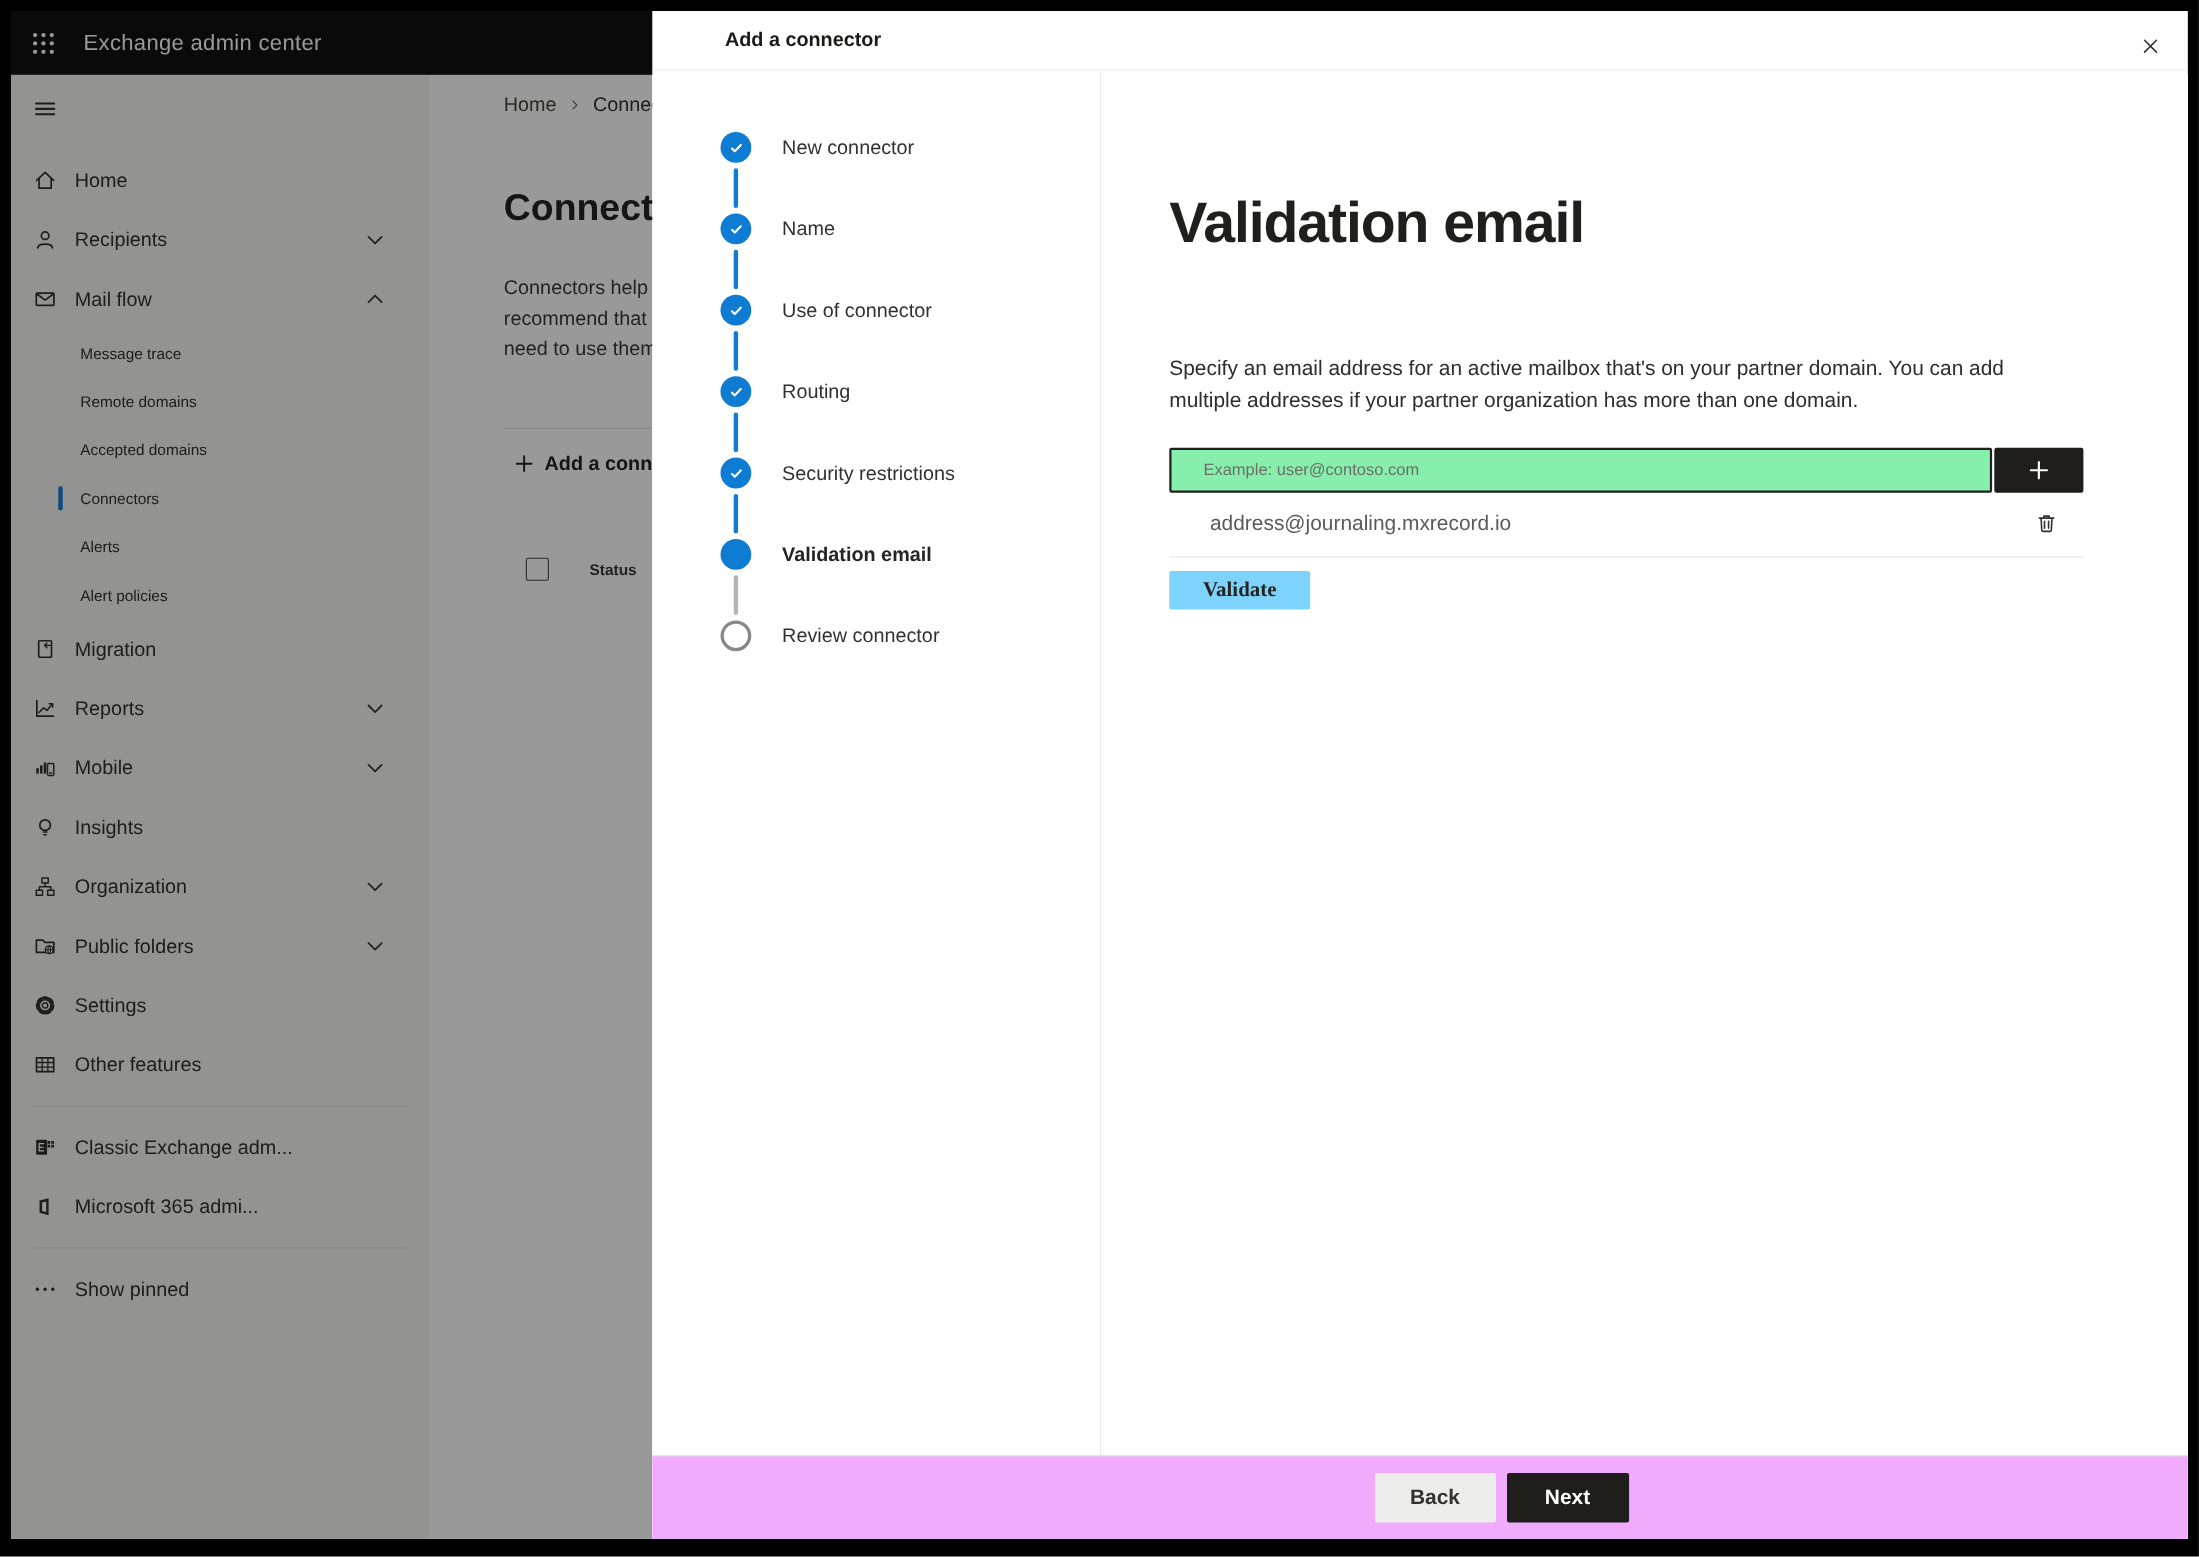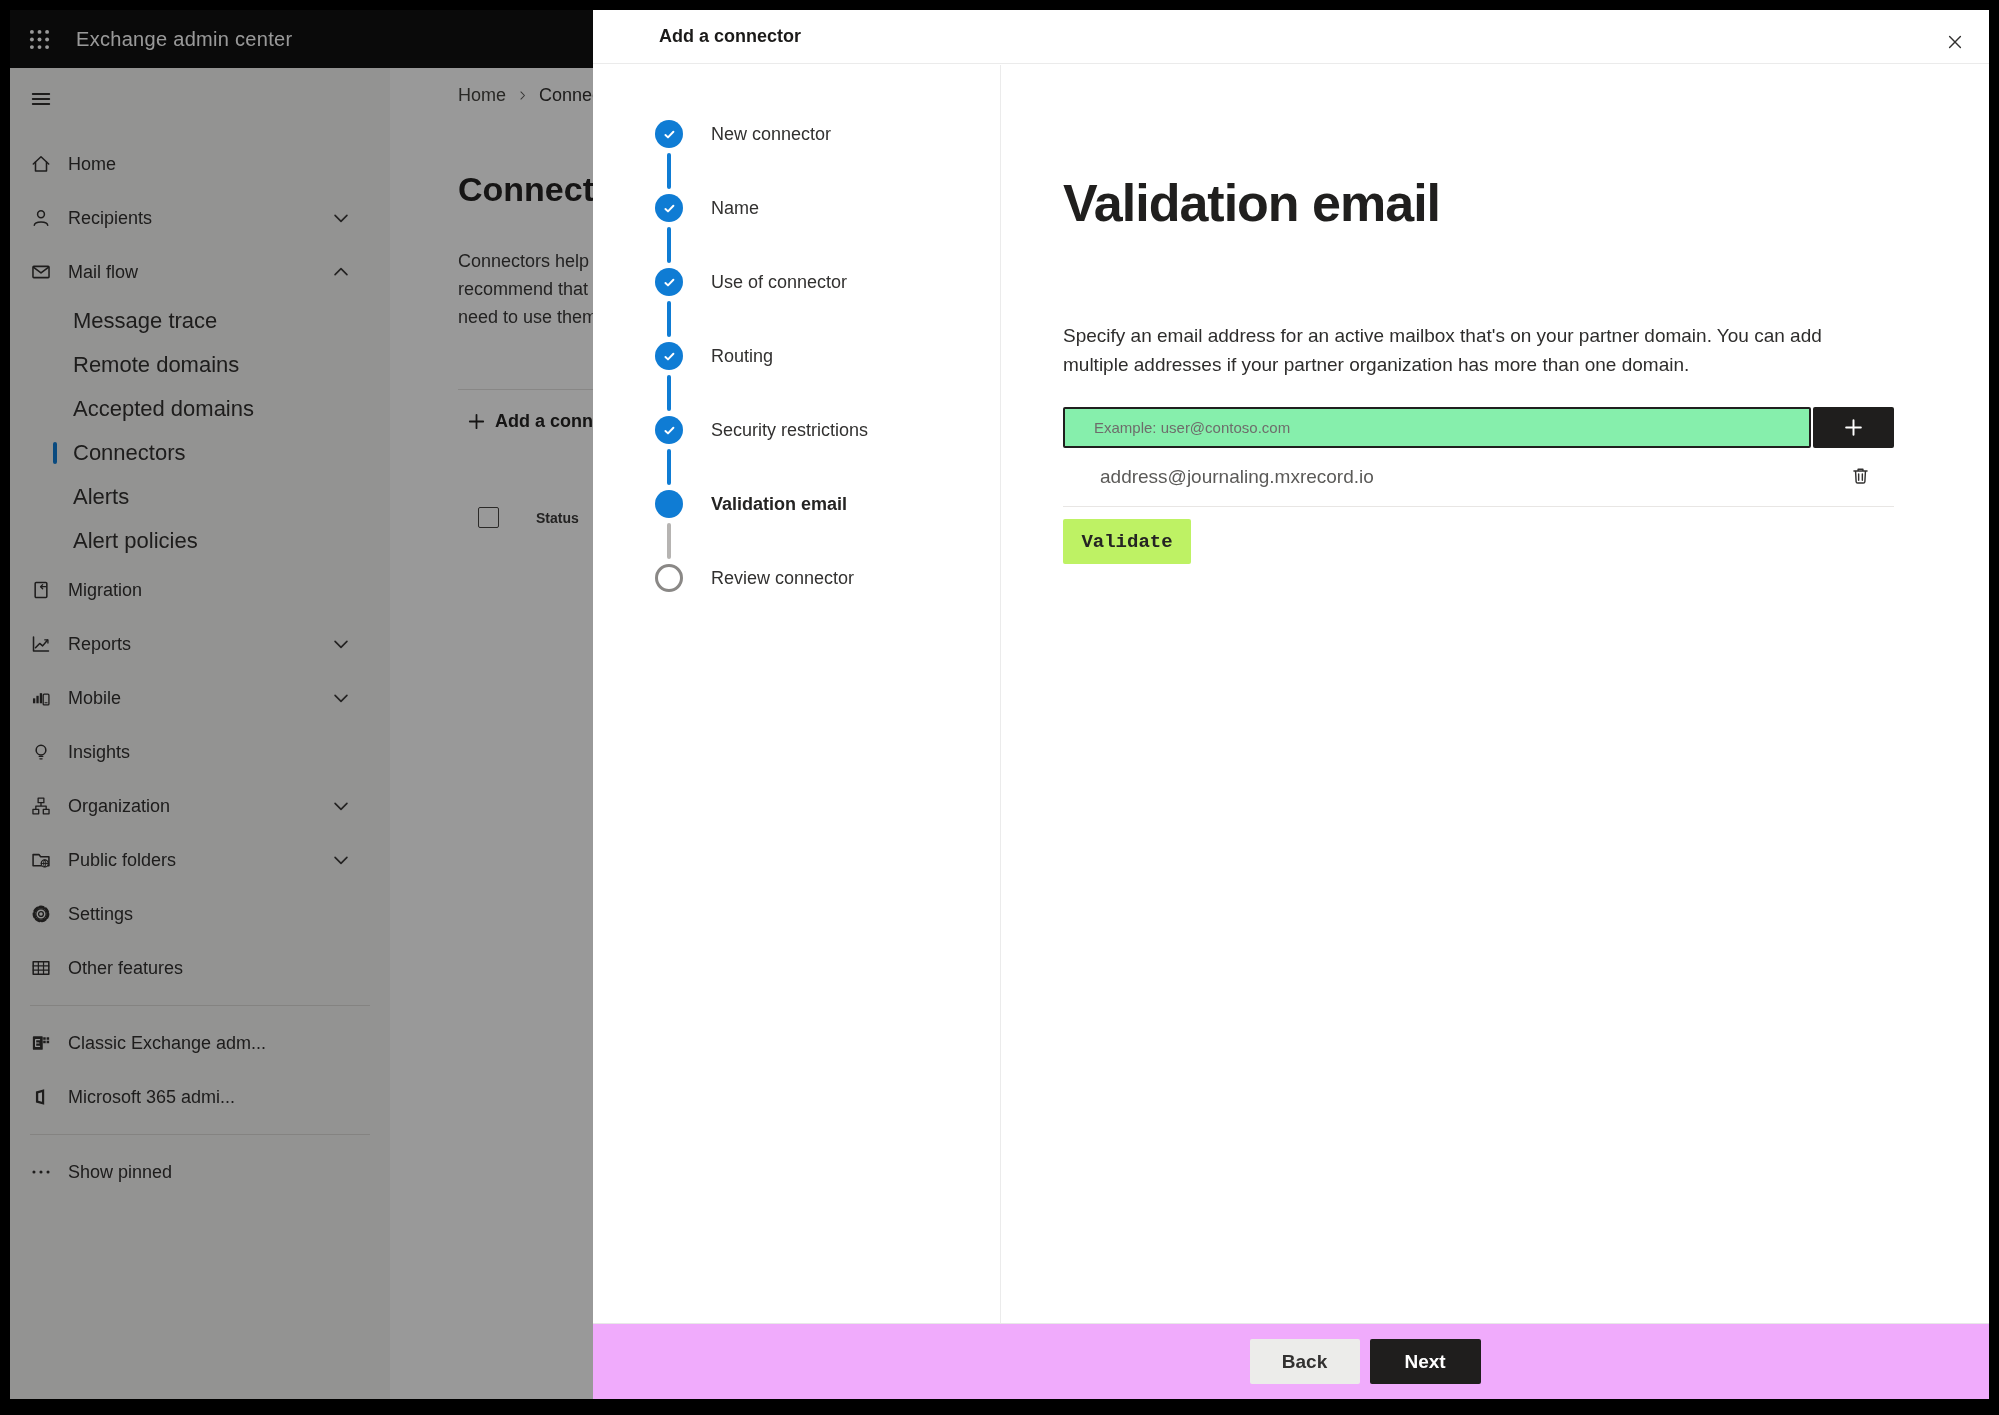--- a/index.html
+++ b/index.html
@@ -19,21 +19,21 @@
   .chev { width: 15px; height: 15px; position: absolute; right: 22px; color: #3b3a39; }
 
   
   .content-row { position: absolute; top: 58px; left: 0; right: 0; bottom: 0; display: flex; }
   .sidebar { width: 380px; background: #f6f5f4; flex-shrink: 0; overflow: hidden; }
   .hamburger-row { height: 69px; padding: 20px 0 0 20px; }
   .hamburger-row .ic { width: 22px; height: 22px; }
   .nav-item { height: 54px; display: flex; align-items: center; padding: 0 22px 0 20px; font-size: 18px; color: #323130; position: relative; cursor: pointer; }
   .nav-item .ic { margin-right: 16px; width: 22px; height: 22px; }
   .nav-label { white-space: nowrap; }
-  .nav-sub { height: 44px; display: flex; align-items: center; padding-left: 63px; font-size: 22px; color: #323130; position: relative; cursor: pointer; }
+  .nav-sub { height: 44px; display: flex; align-items: center; padding-left: 63px; font-size: 14px; color: #323130; position: relative; cursor: pointer; }
   .nav-sub.selected::before { content: ''; position: absolute; left: 43px; top: 11px; width: 4px; height: 22px; background: var(--accent, #0078d4); border-radius: 2px; }
   .nav-divider { height: 1px; background: #dcdad7; margin: 10px 20px; }
 
   
   .page { flex: 1; background: #fff; padding: 17px 0 0 68px; color: #323130; overflow: hidden; }
   .breadcrumb { display: flex; align-items: center; gap: 10px; font-size: 18px; white-space: nowrap; }
   .bc-home { color: #44433f; }
   .bc-sep { width: 13px; height: 13px; color: #5b5a58; position: static; }
   .bc-cur { color: #323130; }
   .page-title { font-size: 34px; line-height: 44px; font-weight: 700; color: #252423; margin-top: 61px; white-space: nowrap; }
@@ -74,21 +74,21 @@
   .pane-desc { margin-top: 92px; width: 795px; font-size: 19px; line-height: 29px; color: #2e2d2c; }
   .input-row { margin-top: 28px; display: flex; align-items: center; }
   .email-input { width: 748px; height: 41px; border: 2px solid #201f1e; border-radius: 2px; padding: 0 29px; font-size: 15px; color: #201f1e; background: #86efac; outline: none; font-family: inherit; }
   .email-input::placeholder { color: #6e6d6b; }
   .plus-btn { width: 81px; height: 41px; margin-left: 2px; background: var(--dark_button, #1f1e1d); border: none; border-radius: 2px; display: flex; align-items: center; justify-content: center; cursor: pointer; color: #fff; }
   .plus-btn .ic { width: 23px; height: 23px; color: #fff; }
   .addr-row { width: 831px; display: flex; align-items: center; justify-content: space-between; padding: 16px 22px 16px 25px; border-bottom: 1px solid #e8e6e4; }
   .addr { font-size: 19px; color: #5b5a58; margin-left: 12px; }
   .trash-btn { background: none; border: none; cursor: pointer; padding: 0; color: #3b3a39; }
   .trash-btn .ic { width: 23px; height: 23px; }
-  .validate-btn { margin-top: 12px; width: 128px; height: 45px; background: #bef264; border: none; border-radius: 2px; font-size: 19px; font-weight: 600; color: #252423; cursor: pointer; font-family: Liberation Mono, monospace; }
+  .validate-btn { margin-top: 12px; width: 128px; height: 35px; background: #7dd3fc; border: none; border-radius: 2px; font-size: 19px; font-weight: 600; color: #252423; cursor: pointer; font-family: Liberation Serif, serif; }
 
   .m-footer { position: absolute; bottom: 0; left: 0; right: 0; height: 76px; border-top: 1px solid #e8e8e8; display: flex; align-items: center; justify-content: center; background: #f0abfc; }
   .btn-group { display: flex; gap: 10px; position: relative; left: 74px; }
   .back-btn { width: 110px; height: 45px; background: #ececea; border: none; border-radius: 2px; font-size: 19px; font-weight: 600; color: #323130; cursor: pointer; font-family: inherit; }
   .next-btn { width: 111px; height: 45px; background: var(--dark_button, #1f1e1d); border: none; border-radius: 2px; font-size: 19px; font-weight: 600; color: #fff; cursor: pointer; font-family: inherit; }
 </style>
 </head>
 <body>
 
 <div class="screen">

